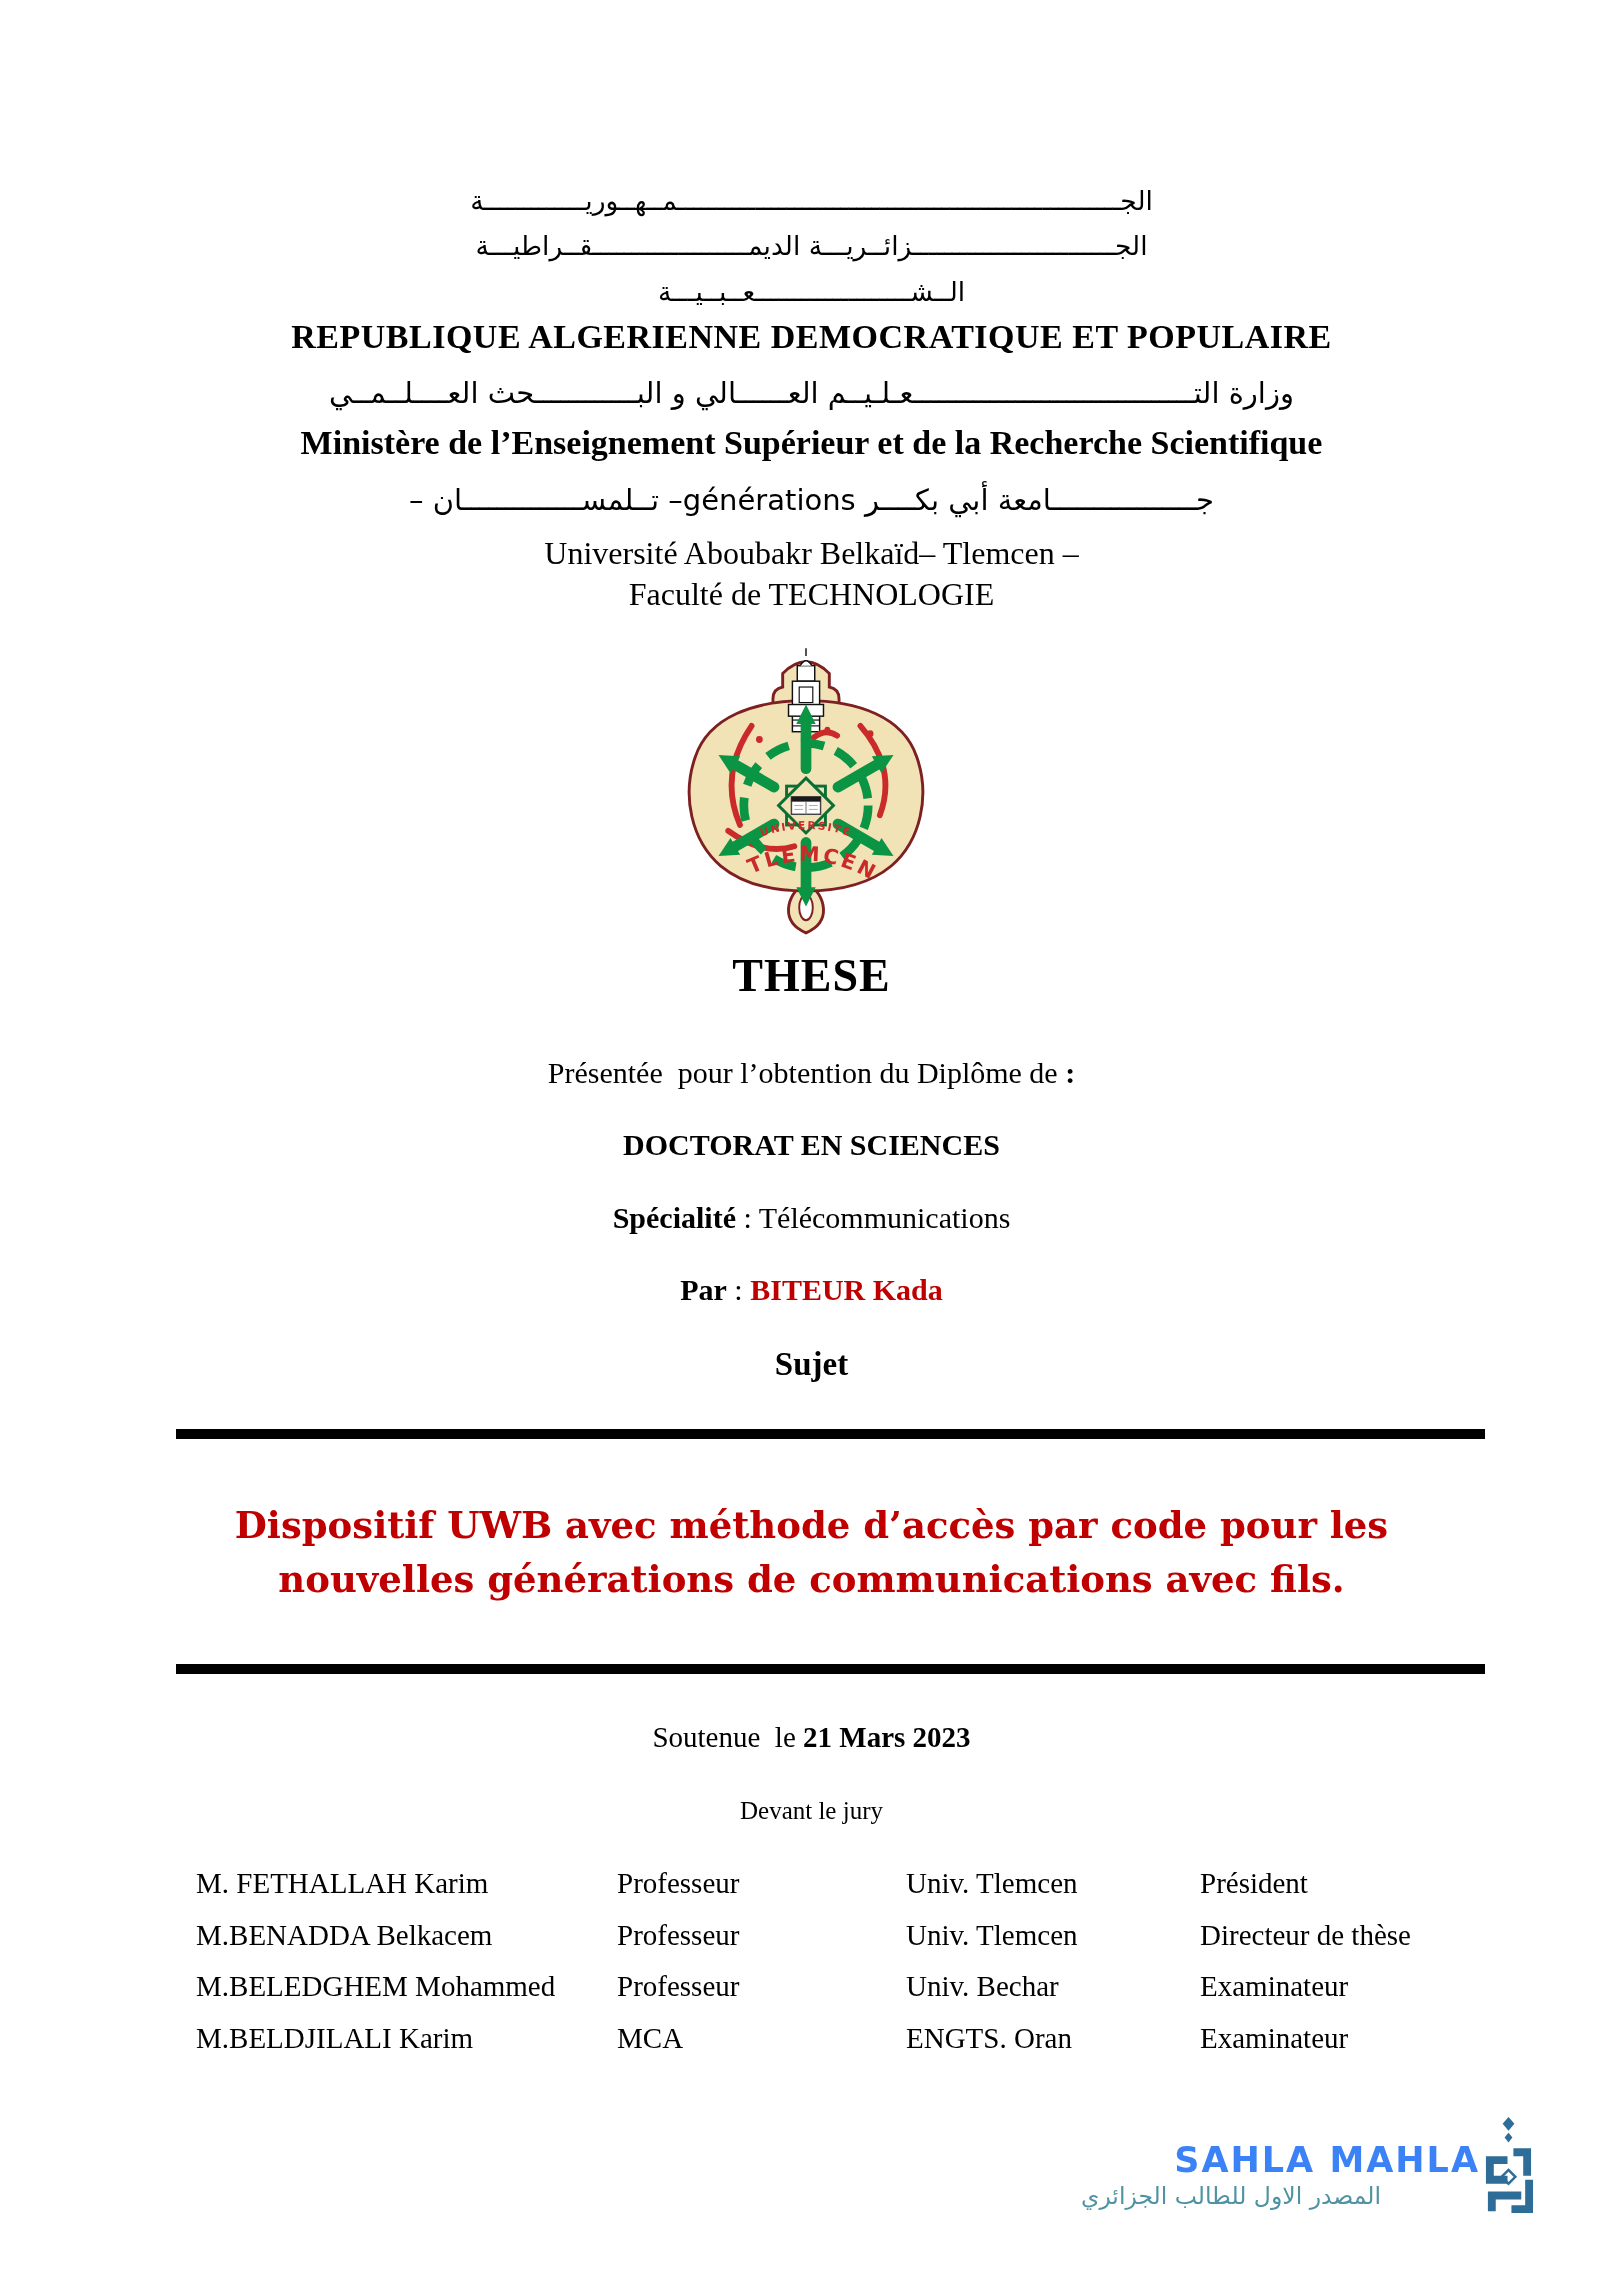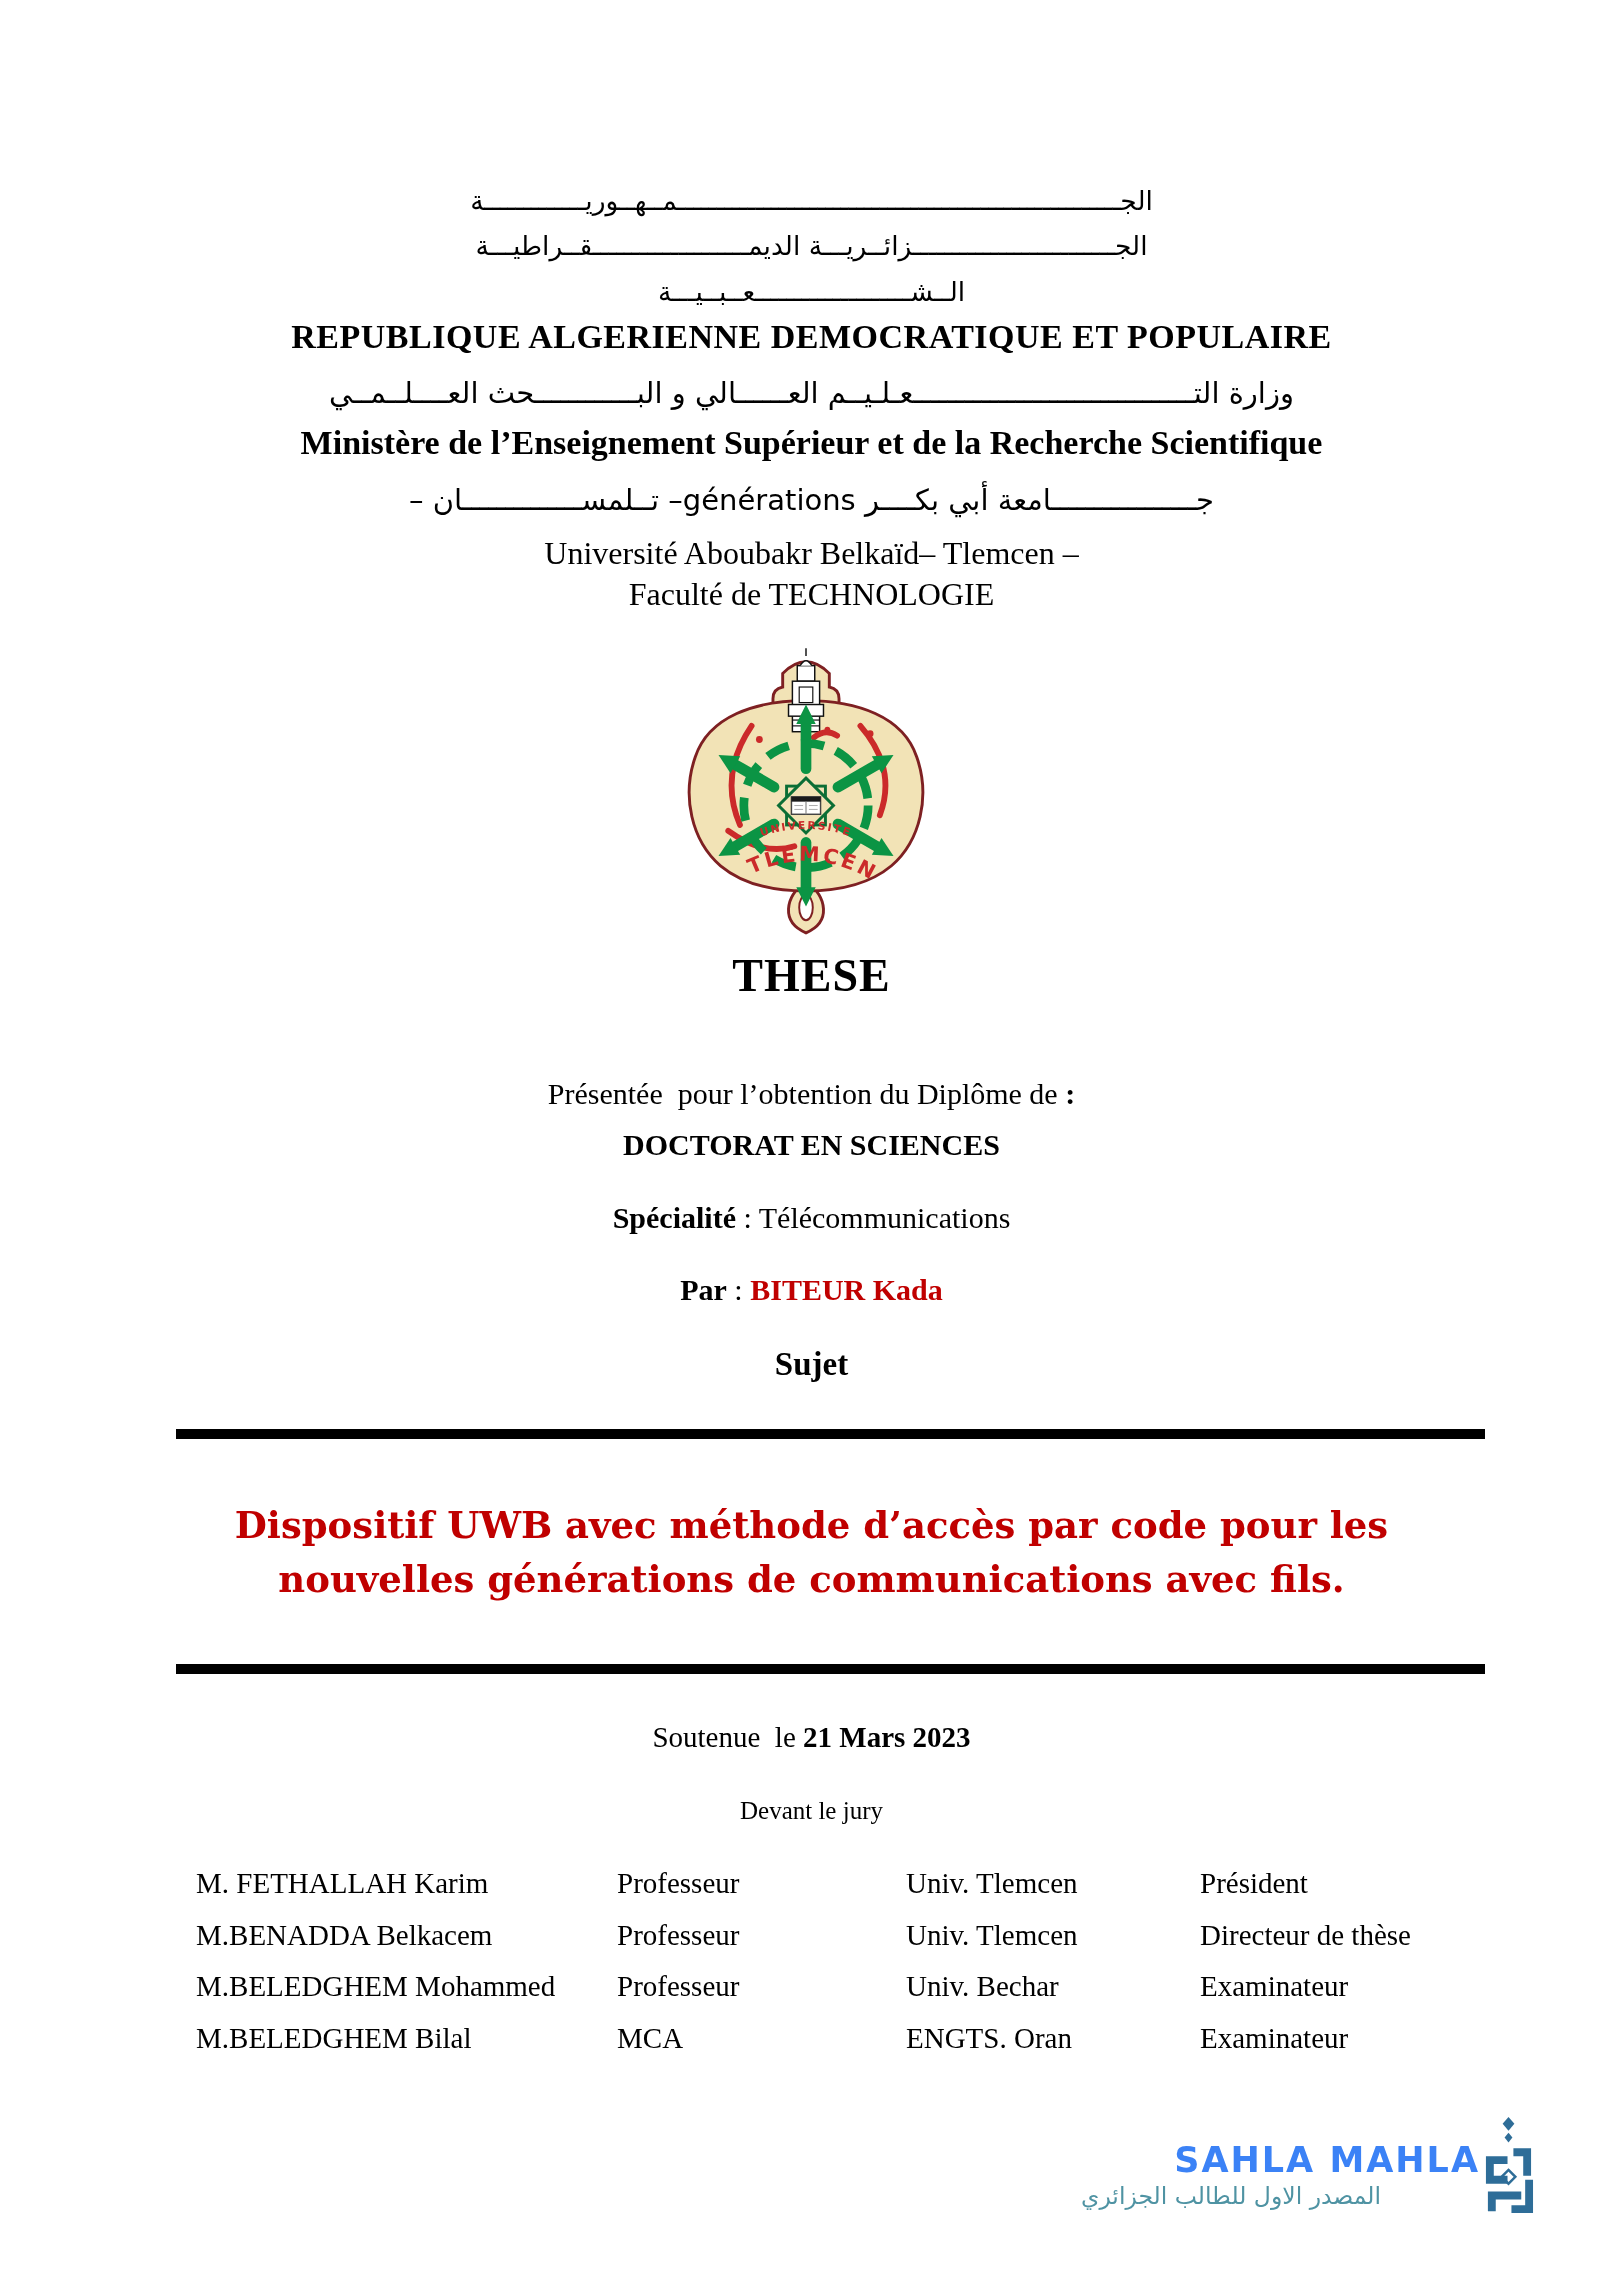--- a/index.html
+++ b/index.html
@@ -151,21 +151,21 @@
         <textPath href="#arcU" startOffset="6%">UNIVERSITE</textPath>
       </text>
       <text font-family="DejaVu Sans, sans-serif" font-size="21" font-weight="bold" fill="#cb2a2a" letter-spacing="3">
         <textPath href="#arcT" startOffset="8%">TLEMCEN</textPath>
       </text>
     </svg>
   </div>
 
   <div class="abs center these" style="top:947px;">THESE</div>
 
-  <div class="abs center bodyline pre" style="top:1051px;margin-top:21px;"><span>Présentée  pour l’obtention du Diplôme de </span><span class="b">:</span></div>
+  <div class="abs center bodyline pre" style="top:1051px;"><span>Présentée  pour l’obtention du Diplôme de </span><span class="b">:</span></div>
 
   <div class="abs center bodyline b" style="top:1123px;">DOCTORAT EN SCIENCES</div>
 
   <div class="abs center bodyline" style="top:1196px;"><span class="b">Spécialité</span><span class="pre"> : </span><span>Télécommunications</span></div>
 
   <div class="abs center bodyline" style="top:1268px;"><span class="b">Par</span><span class="pre"> : </span><span class="b red">BITEUR Kada</span></div>
 
   <div class="abs center bodyline b" style="top:1343px;font-size:33px;">Sujet</div>
 
   <div class="abs rule" style="top:1429px;"></div>
@@ -194,21 +194,21 @@
       <div class="jc3">Univ. Tlemcen</div>
       <div class="jc4">Directeur de thèse</div>
     </div>
     <div class="jury-row">
       <div class="jc1">M.BELEDGHEM Mohammed</div>
       <div class="jc2">Professeur</div>
       <div class="jc3">Univ. Bechar</div>
       <div class="jc4">Examinateur</div>
     </div>
     <div class="jury-row">
-      <div class="jc1">M.BELEDGHEM Bilal</div>
+      <div class="jc1">M.BELDJILALI Karim</div>
       <div class="jc2">MCA</div>
       <div class="jc3">ENGTS. Oran</div>
       <div class="jc4">Examinateur</div>
     </div>
   </div>
 
   <div class="abs brand" style="top:2141px;left:1039px;width:441px;">SAHLA MAHLA</div>
   <div class="abs tagline" style="top:2180px;left:1039px;width:505px;">المصدر الاول للطالب الجزائري</div>
   <div class="abs" style="top:2115px;left:1476px;width:65px;height:104px;">
     <svg width="65" height="104" viewBox="0 0 66 106">

